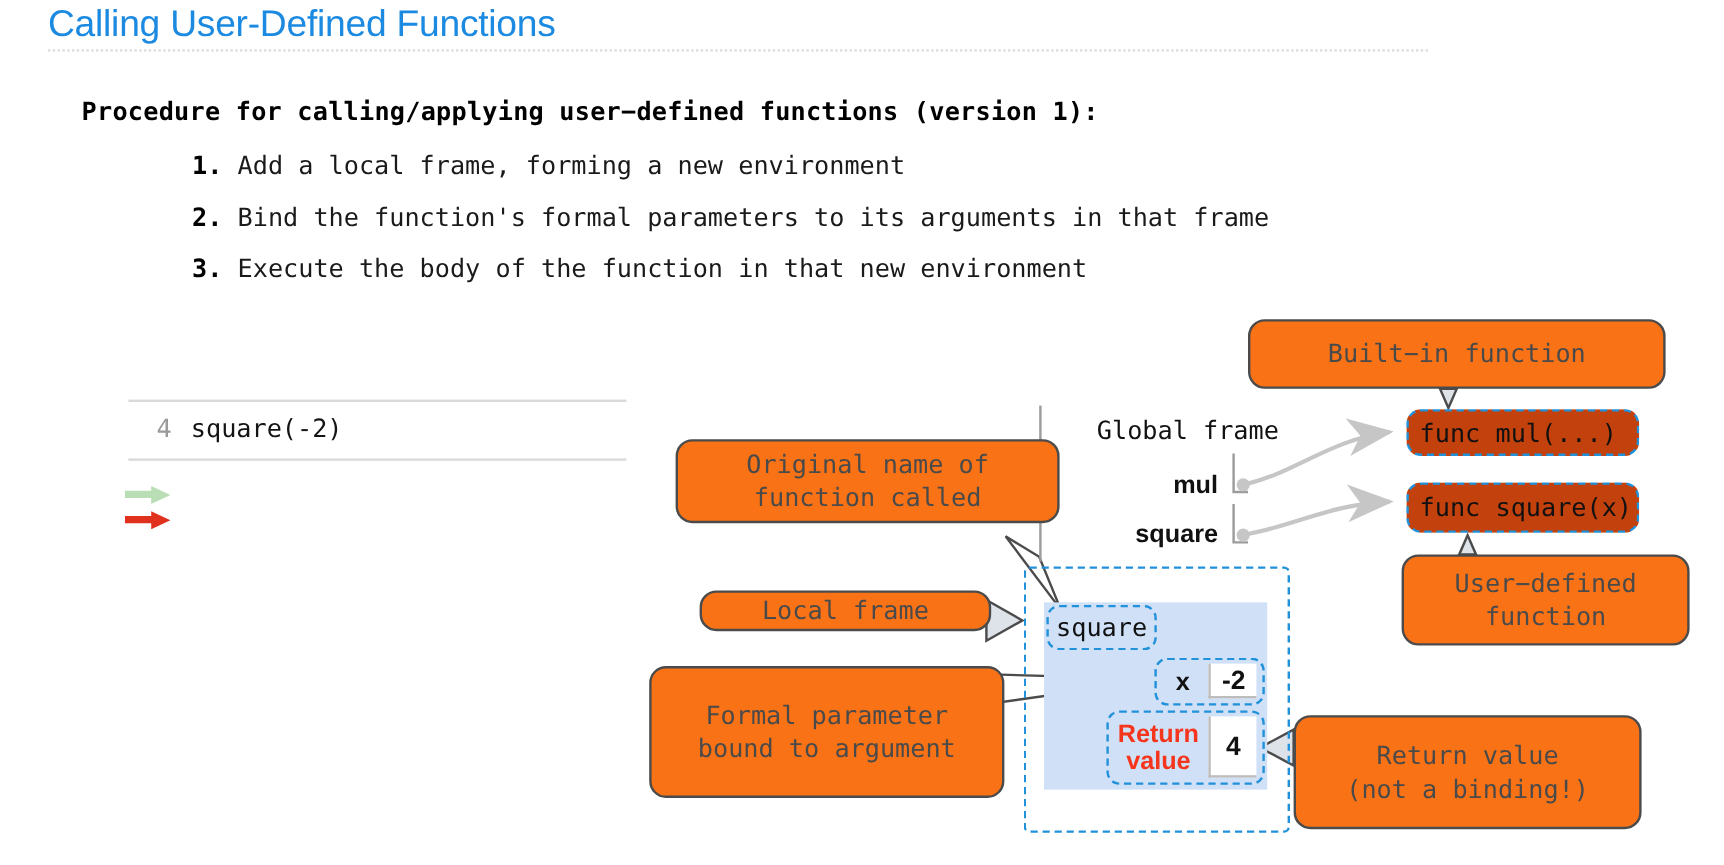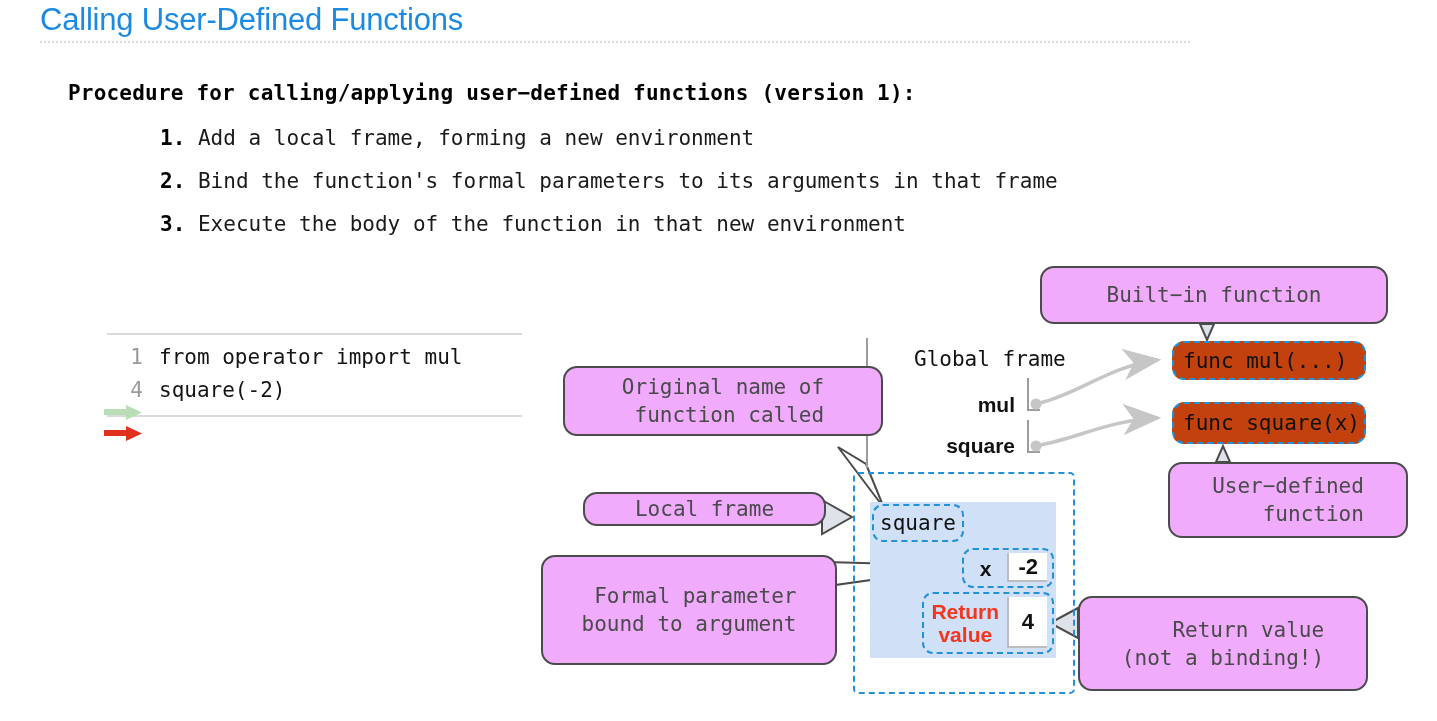--- a/index.html
+++ b/index.html
@@ -104,27 +104,27 @@
     left: 0;
     top: 0;
     width: 1437px;
     height: 721px;
     pointer-events: none;
   }
 
   
   .callout {
     position: absolute;
-    background: #f0abfc;
+    background: #f97316;
     border: 2px solid #4b4b4b;
     border-radius: 14px;
     color: #4a4a4a;
     font-size: 21px;
     line-height: 28px;
-    text-align: right;
+    text-align: center;
     display: flex;
     align-items: center;
     justify-content: center;
     box-sizing: border-box;
     white-space: pre-line;
   }
   #callout-builtin     { left: 1040px; top: 266px; width: 348px; height: 58px; }
   #callout-original    { left: 563px;  top: 366px; width: 320px; height: 70px; }
   #callout-userdefined { left: 1168px; top: 462px; width: 240px; height: 76px; }
   #callout-localframe  { left: 583px;  top: 492px; width: 243px; height: 34px; }
@@ -263,21 +263,20 @@
 <div id="slide-title">Calling User-Defined Functions</div>
 <div id="title-divider"></div>
 
 <div id="procedure-heading">Procedure for calling/applying user−defined functions (version 1):</div>
 
 <div class="proc-step" id="proc-step-1"><span class="step-num">1.</span> <span>Add a local frame, forming a new environment</span></div>
 <div class="proc-step" id="proc-step-2"><span class="step-num">2.</span> <span>Bind the function's formal parameters to its arguments in that frame</span></div>
 <div class="proc-step" id="proc-step-3"><span class="step-num">3.</span> <span>Execute the body of the function in that new environment</span></div>
 
 <div id="code-block">
-  <div class="code-line"><span class="code-lineno">1</span><span class="code-text">from operator import mul</span></div>
   <div class="code-line"><span class="code-lineno">4</span><span class="code-text">square(-2)</span></div>
 </div>
 
 <svg class="arrow-marker" id="arrow-green" viewBox="0 0 40 17">
   <path d="M0 5 L22 5 L22 1 L38 8.5 L22 16 L22 11 L0 11 Z" fill="#b9ddb4"></path>
 </svg>
 
 <svg class="arrow-marker" id="arrow-red" viewBox="0 0 40 17">
   <path d="M0 5 L22 5 L22 1 L38 8.5 L22 16 L22 11 L0 11 Z" fill="#e0301e"></path>
 </svg>

